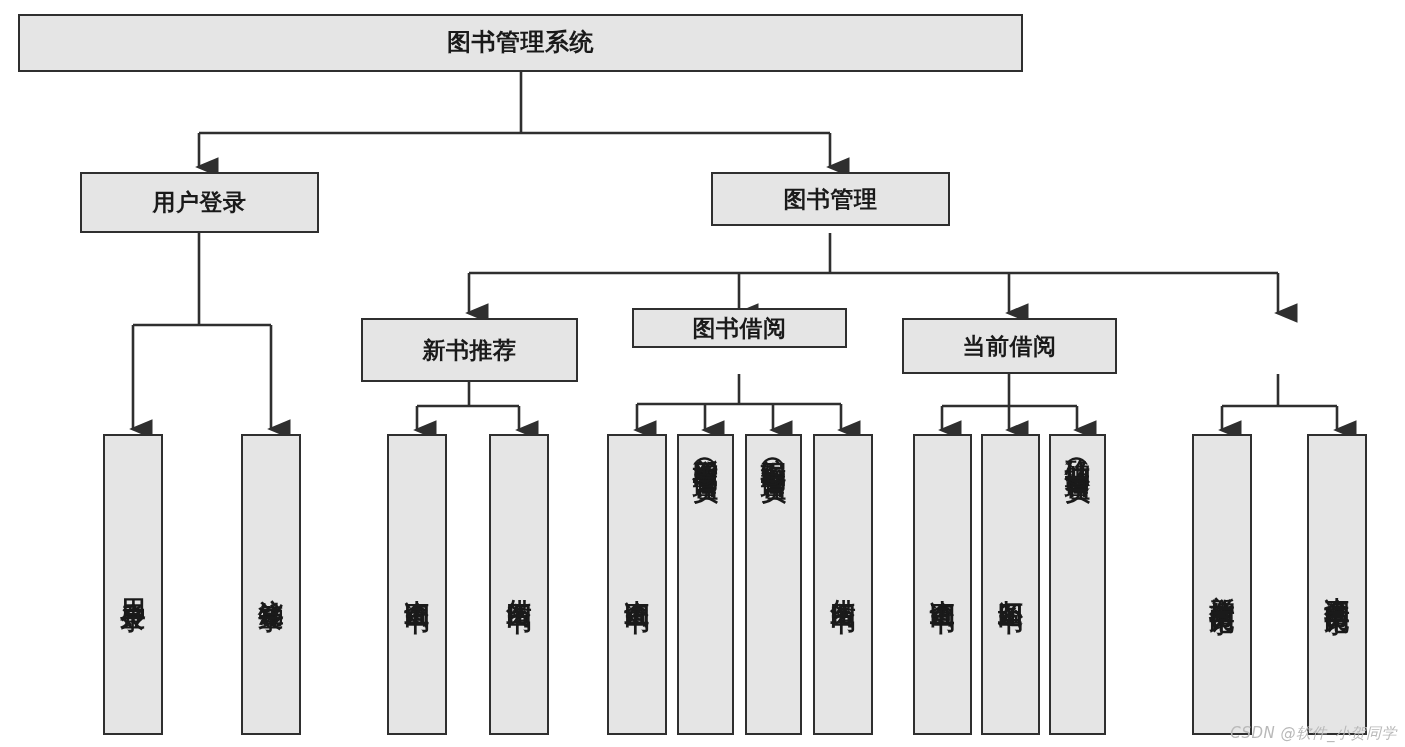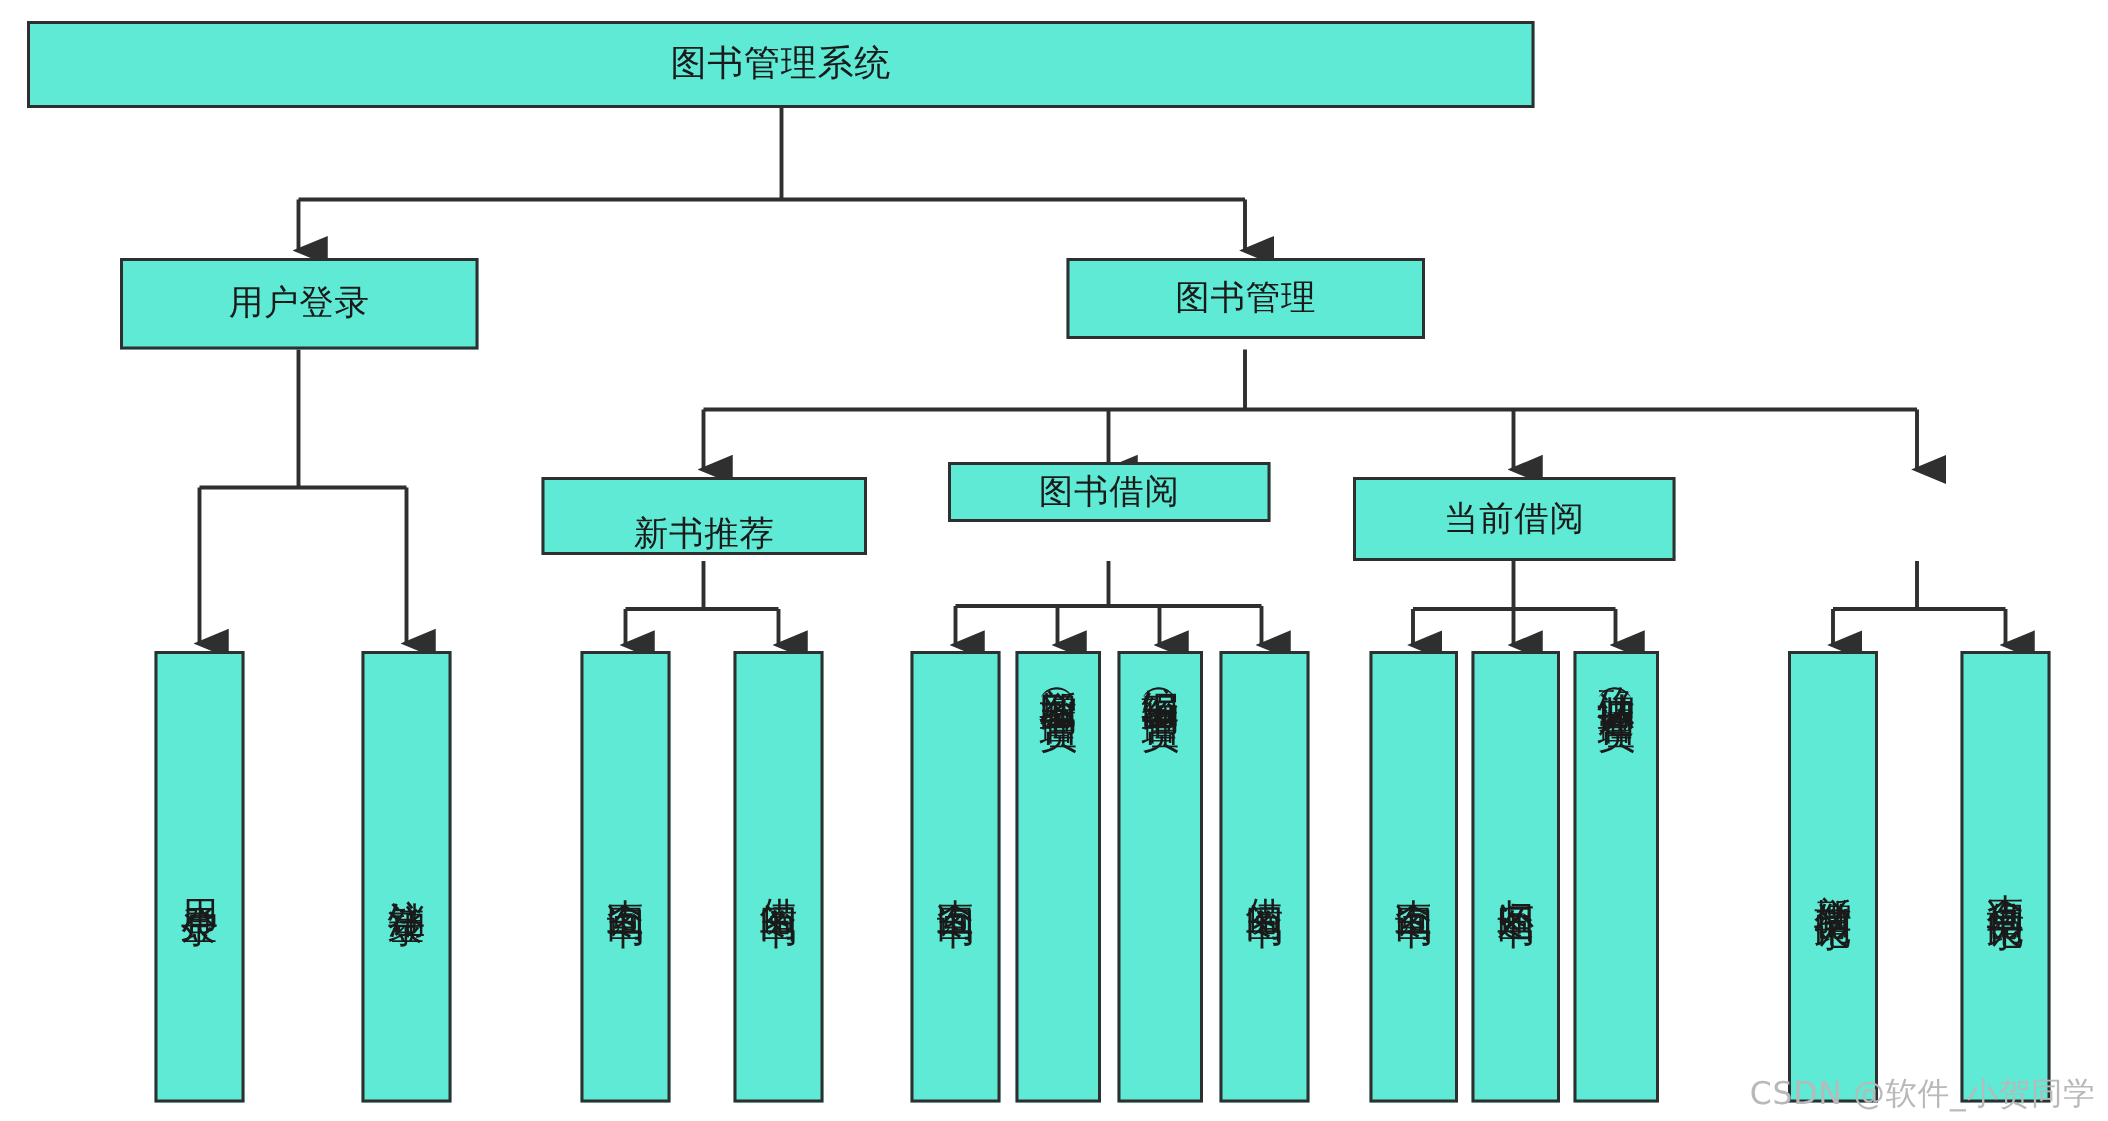--- a/index.html
+++ b/index.html
@@ -22,26 +22,27 @@
     position: absolute;
     left: 0;
     top: 0;
     width: 1405px;
     height: 747px;
     pointer-events: none;
   }
   .node {
     position: absolute;
     box-sizing: border-box;
-    background: #5eead4;
+    background: #e5e5e5;
     border: 2.5px solid #2f2f2f;
     display: flex;
     align-items: center;
     justify-content: center;
     z-index: 2;
+    font-weight: bold;
   }
   .node-label {
     color: #1a1a1a;
     line-height: 1.05;
     text-align: center;
     white-space: nowrap;
   }
   
   .node.horiz .node-label {
     font-size: 23px;
@@ -66,25 +67,26 @@
   }
   
   .node.vert.center {
     align-items: center;
     padding-top: 0;
   }
   .watermark {
     position: absolute;
     right: 8px;
     bottom: 4px;
-    font-size: 21px;
+    font-size: 15px;
     color: #b9b9b9;
     letter-spacing: 0.5px;
     z-index: 5;
     white-space: nowrap;
+    font-style: italic;
   }
 </style>
 </head>
 <body>
 
 <div id="canvas">
 
   <svg id="edges" viewBox="0 0 1405 747" xmlns="http://www.w3.org/2000/svg">
     <defs>
       <marker id="arrow" viewBox="0 0 12 12" refX="6" refY="10" markerWidth="9" markerHeight="9" orient="auto-start-reverse">
@@ -142,21 +144,21 @@
   </div>
 
   <div class="node horiz" style="left:80px; top:172px; width:239px; height:61px;">
     <span class="node-label">用户登录</span>
   </div>
 
   <div class="node horiz" style="left:711px; top:172px; width:239px; height:54px;">
     <span class="node-label">图书管理</span>
   </div>
 
-  <div class="node horiz" style="left:361px; top:318px; width:217px; height:52px;align-items:flex-end;">
+  <div class="node horiz" style="left:361px; top:318px; width:217px; height:64px;">
     <span class="node-label">新书推荐</span>
   </div>
 
   <div class="node horiz" style="left:632px; top:308px; width:215px; height:40px;">
     <span class="node-label">图书借阅</span>
   </div>
 
   <div class="node horiz" style="left:902px; top:318px; width:215px; height:56px;justify-content:center;">
     <span class="node-label">当前借阅</span>
   </div>

